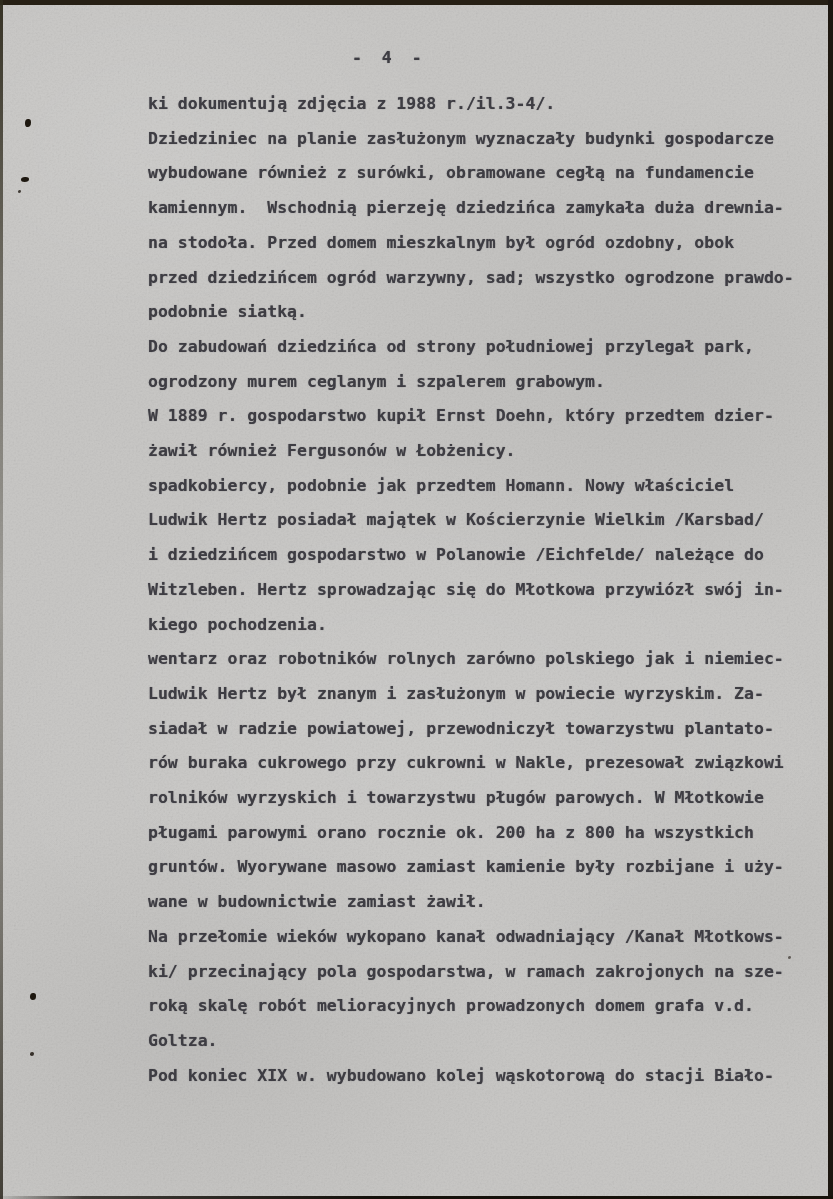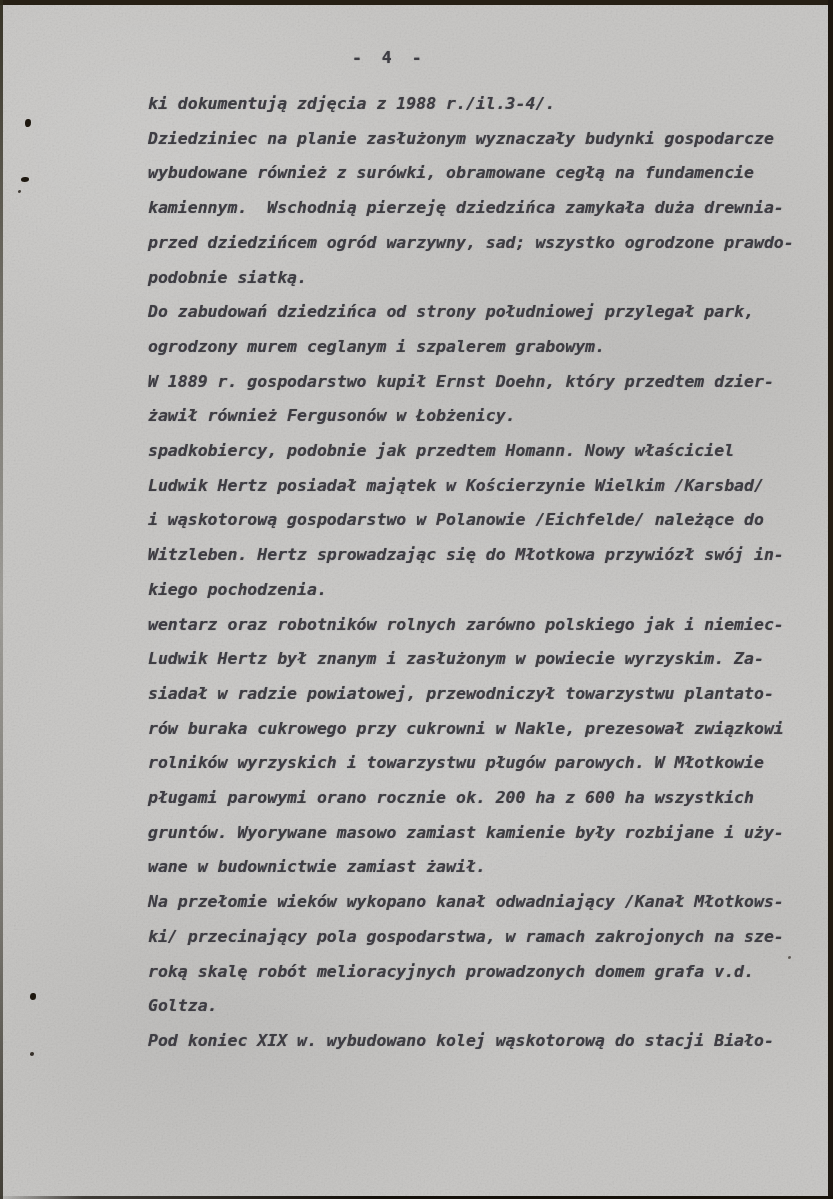--- a/index.html
+++ b/index.html
@@ -47,21 +47,20 @@
     left: 148px;
     width: 680px;
   }
   .line {
     white-space: pre;
     font-size: 16.5px;
     line-height: 34.7px;
     font-weight: bold;
     letter-spacing: 0px;
     text-shadow: 0 0 1px rgba(55,55,62,0.6);
-    font-style: italic;
   }
   
   .edge { position: absolute; pointer-events: none; }
   .edge-top {
     top: 0; left: 0; width: 833px; height: 5px;
     background: linear-gradient(to right, #3c3a24 0%, #221c12 12%, #27201-4 45%, #241d13 75%, #2a2217 100%);
     background-color: #261f14;
   }
   .edge-right {
     top: 0; right: 0; width: 5px; height: 1199px;
@@ -107,37 +106,38 @@
   <div class="speck" style="left:30px; top:1052px; width:4px; height:4px; opacity:.85;"></div>
   <div class="speck" style="left:788px; top:956px; width:3px; height:3px; opacity:.6;"></div>
 
   <div class="page-number">- 4 -</div>
 
   <div class="text-block" id="text-block">
       <div class="line">ki dokumentują zdjęcia z 1988 r./il.3-4/.</div>
       <div class="line">Dziedziniec na planie zasłużonym wyznaczały budynki gospodarcze</div>
       <div class="line">wybudowane również z surówki, obramowane cegłą na fundamencie</div>
       <div class="line">kamiennym.  Wschodnią pierzeję dziedzińca zamykała duża drewnia-</div>
+      <div class="line">na stodoła. Przed domem mieszkalnym był ogród ozdobny, obok</div>
       <div class="line">przed dziedzińcem ogród warzywny, sad; wszystko ogrodzone prawdo-</div>
       <div class="line">podobnie siatką.</div>
       <div class="line">Do zabudowań dziedzińca od strony południowej przylegał park,</div>
       <div class="line">ogrodzony murem ceglanym i szpalerem grabowym.</div>
       <div class="line">W 1889 r. gospodarstwo kupił Ernst Doehn, który przedtem dzier-</div>
       <div class="line">żawił również Fergusonów w Łobżenicy.</div>
       <div class="line">spadkobiercy, podobnie jak przedtem Homann. Nowy właściciel</div>
       <div class="line">Ludwik Hertz posiadał majątek w Kościerzynie Wielkim /Karsbad/</div>
-      <div class="line">i wąskotorową gospodarstwo w Polanowie /Eichfelde/ należące do</div>
+      <div class="line">i dziedzińcem gospodarstwo w Polanowie /Eichfelde/ należące do</div>
       <div class="line">Witzleben. Hertz sprowadzając się do Młotkowa przywiózł swój in-</div>
       <div class="line">kiego pochodzenia.</div>
       <div class="line">wentarz oraz robotników rolnych zarówno polskiego jak i niemiec-</div>
       <div class="line">Ludwik Hertz był znanym i zasłużonym w powiecie wyrzyskim. Za-</div>
       <div class="line">siadał w radzie powiatowej, przewodniczył towarzystwu plantato-</div>
       <div class="line">rów buraka cukrowego przy cukrowni w Nakle, prezesował związkowi</div>
       <div class="line">rolników wyrzyskich i towarzystwu pługów parowych. W Młotkowie</div>
-      <div class="line">pługami parowymi orano rocznie ok. 200 ha z 600 ha wszystkich</div>
+      <div class="line">pługami parowymi orano rocznie ok. 200 ha z 800 ha wszystkich</div>
       <div class="line">gruntów. Wyorywane masowo zamiast kamienie były rozbijane i uży-</div>
       <div class="line">wane w budownictwie zamiast żawił.</div>
       <div class="line">Na przełomie wieków wykopano kanał odwadniający /Kanał Młotkows-</div>
       <div class="line">ki/ przecinający pola gospodarstwa, w ramach zakrojonych na sze-</div>
       <div class="line">roką skalę robót melioracyjnych prowadzonych domem grafa v.d.</div>
       <div class="line">Goltza.</div>
       <div class="line">Pod koniec XIX w. wybudowano kolej wąskotorową do stacji Biało-</div>
     </div>
 
 </div>

